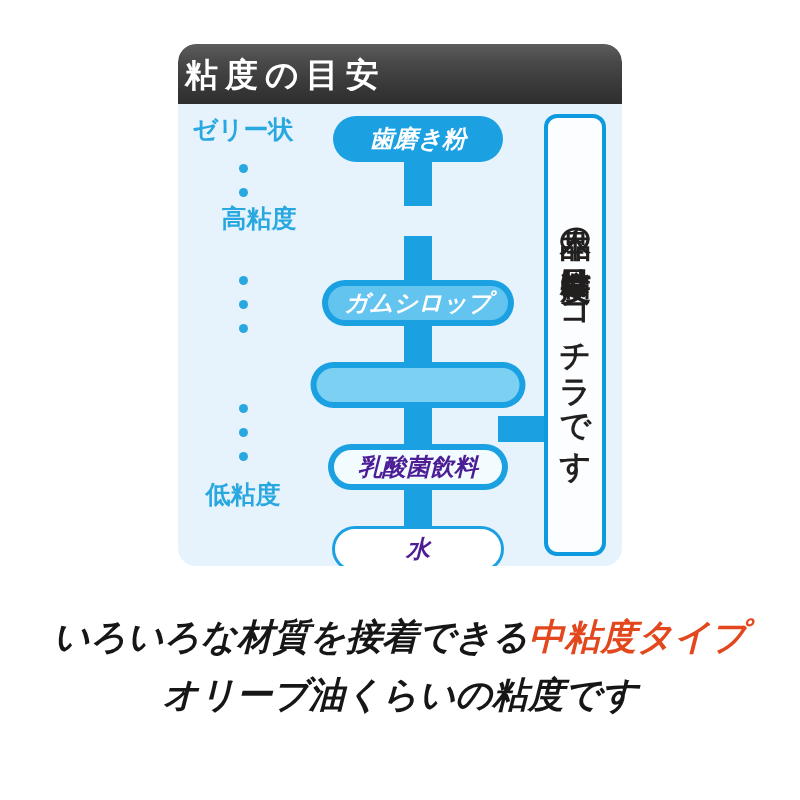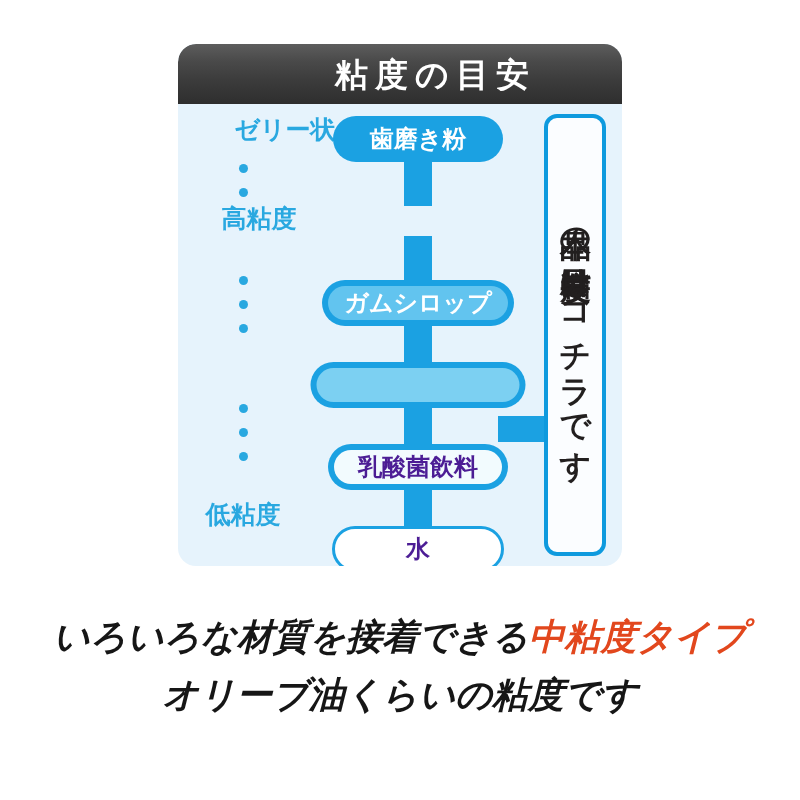--- a/index.html
+++ b/index.html
@@ -31,22 +31,20 @@
   #card-header {
     position: absolute;
     left: 0;
     top: 0;
     width: 100%;
     height: 60px;
     border-radius: 18px 18px 0 0;
     background: linear-gradient(180deg, #5d5d5d 0%, #4a4a4a 28%, #3b3b3b 62%, #2e2e2e 100%);
     display: flex;
     align-items: center;
-    justify-content: center;
-    padding-left: 32px;
   }
   #card-header-title {
     color: #ffffff;
     font-size: 33px;
     font-weight: bold;
     letter-spacing: 7px;
     text-indent: 7px;
     line-height: 1;
     white-space: nowrap;
   }
@@ -86,20 +84,21 @@
     left: 61px;
   }
 
   
   #pill-chain {
     position: absolute;
     left: 130px;
     top: 0px;
     width: 220px;
     height: 462px;
+    font-style: italic;
   }
   .chain-link {
     position: absolute;
     left: 50%;
     transform: translateX(-50%);
     width: 28px;
     background: #1ba1e2;
   }
   .pill {
     position: absolute;
@@ -203,23 +202,23 @@
 
 <div id="viscosity-card">
 
   <div id="card-header">
     <div id="card-header-title">粘度の目安</div>
   </div>
 
   <div id="card-body">
 
     <div id="scale-labels">
-        <div class="scale-label" style="top: 13px; padding-left: 42px;">ゼリー状</div>
+        <div class="scale-label" style="top: 13px;">ゼリー状</div>
         <div class="scale-label" style="top: 102px; margin-left: 16px;">高粘度</div>
-        <div class="scale-label" style="top: 378px; margin-top: 20px;">低粘度</div>
+        <div class="scale-label" style="top: 378px;">低粘度</div>
         <div class="scale-dot" style="top: 60px;"></div>
         <div class="scale-dot" style="top: 84px;"></div>
         <div class="scale-dot" style="top: 172px;"></div>
         <div class="scale-dot" style="top: 196px;"></div>
         <div class="scale-dot" style="top: 220px;"></div>
         <div class="scale-dot" style="top: 300px;"></div>
         <div class="scale-dot" style="top: 324px;"></div>
         <div class="scale-dot" style="top: 348px;"></div>
       </div>
 

